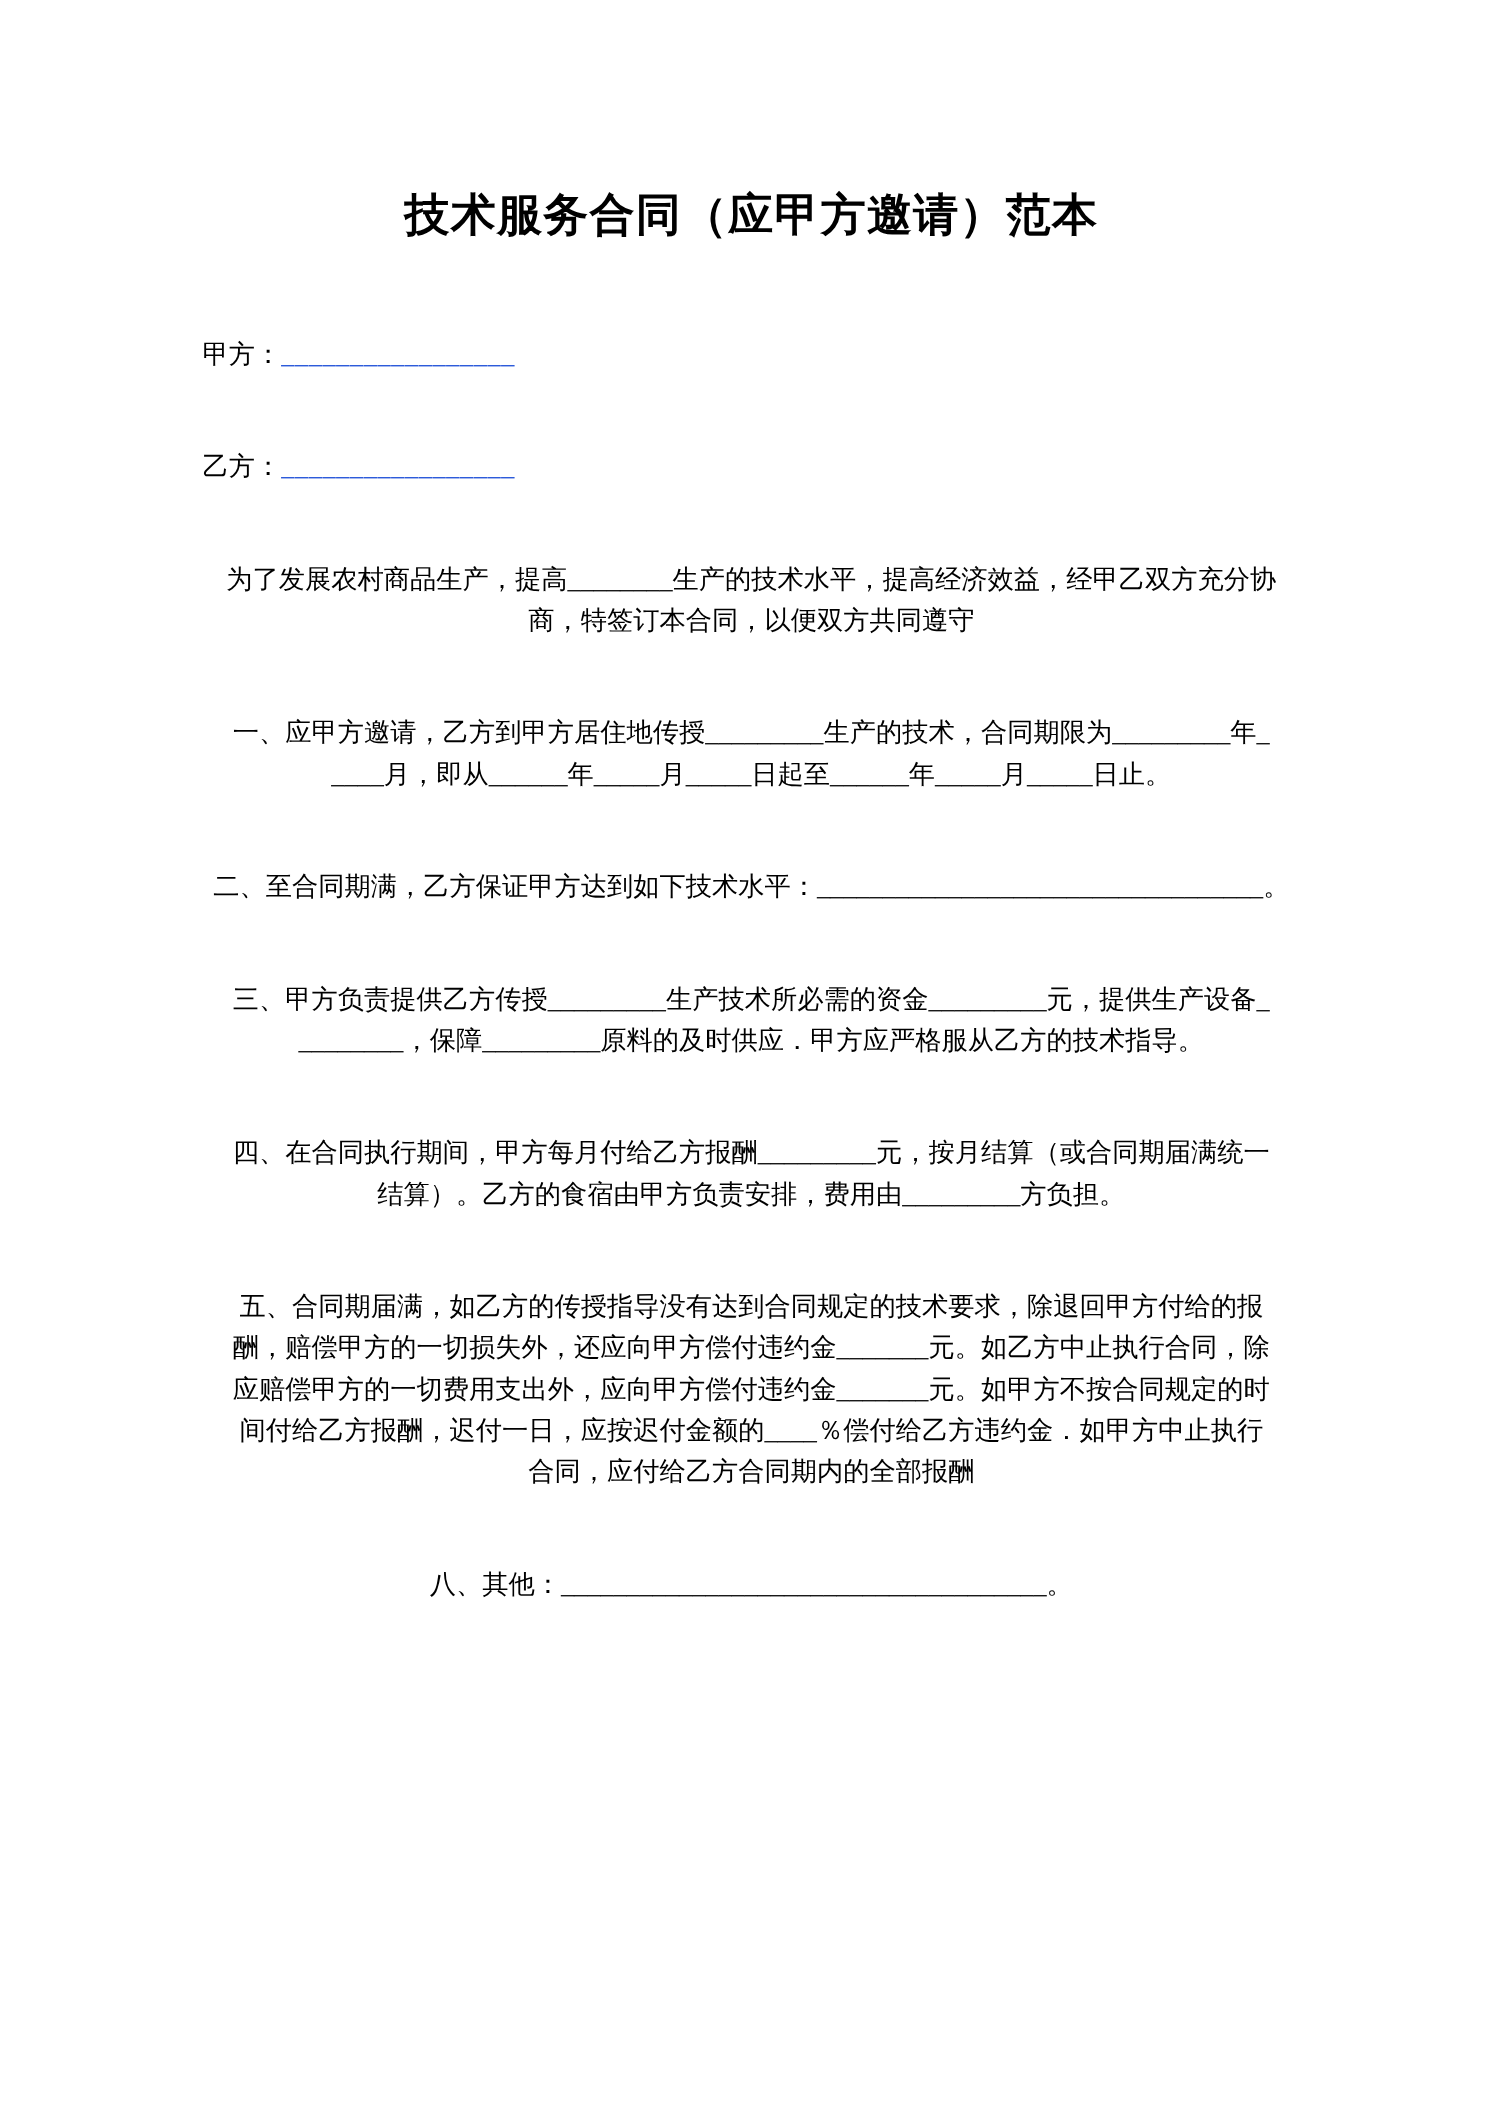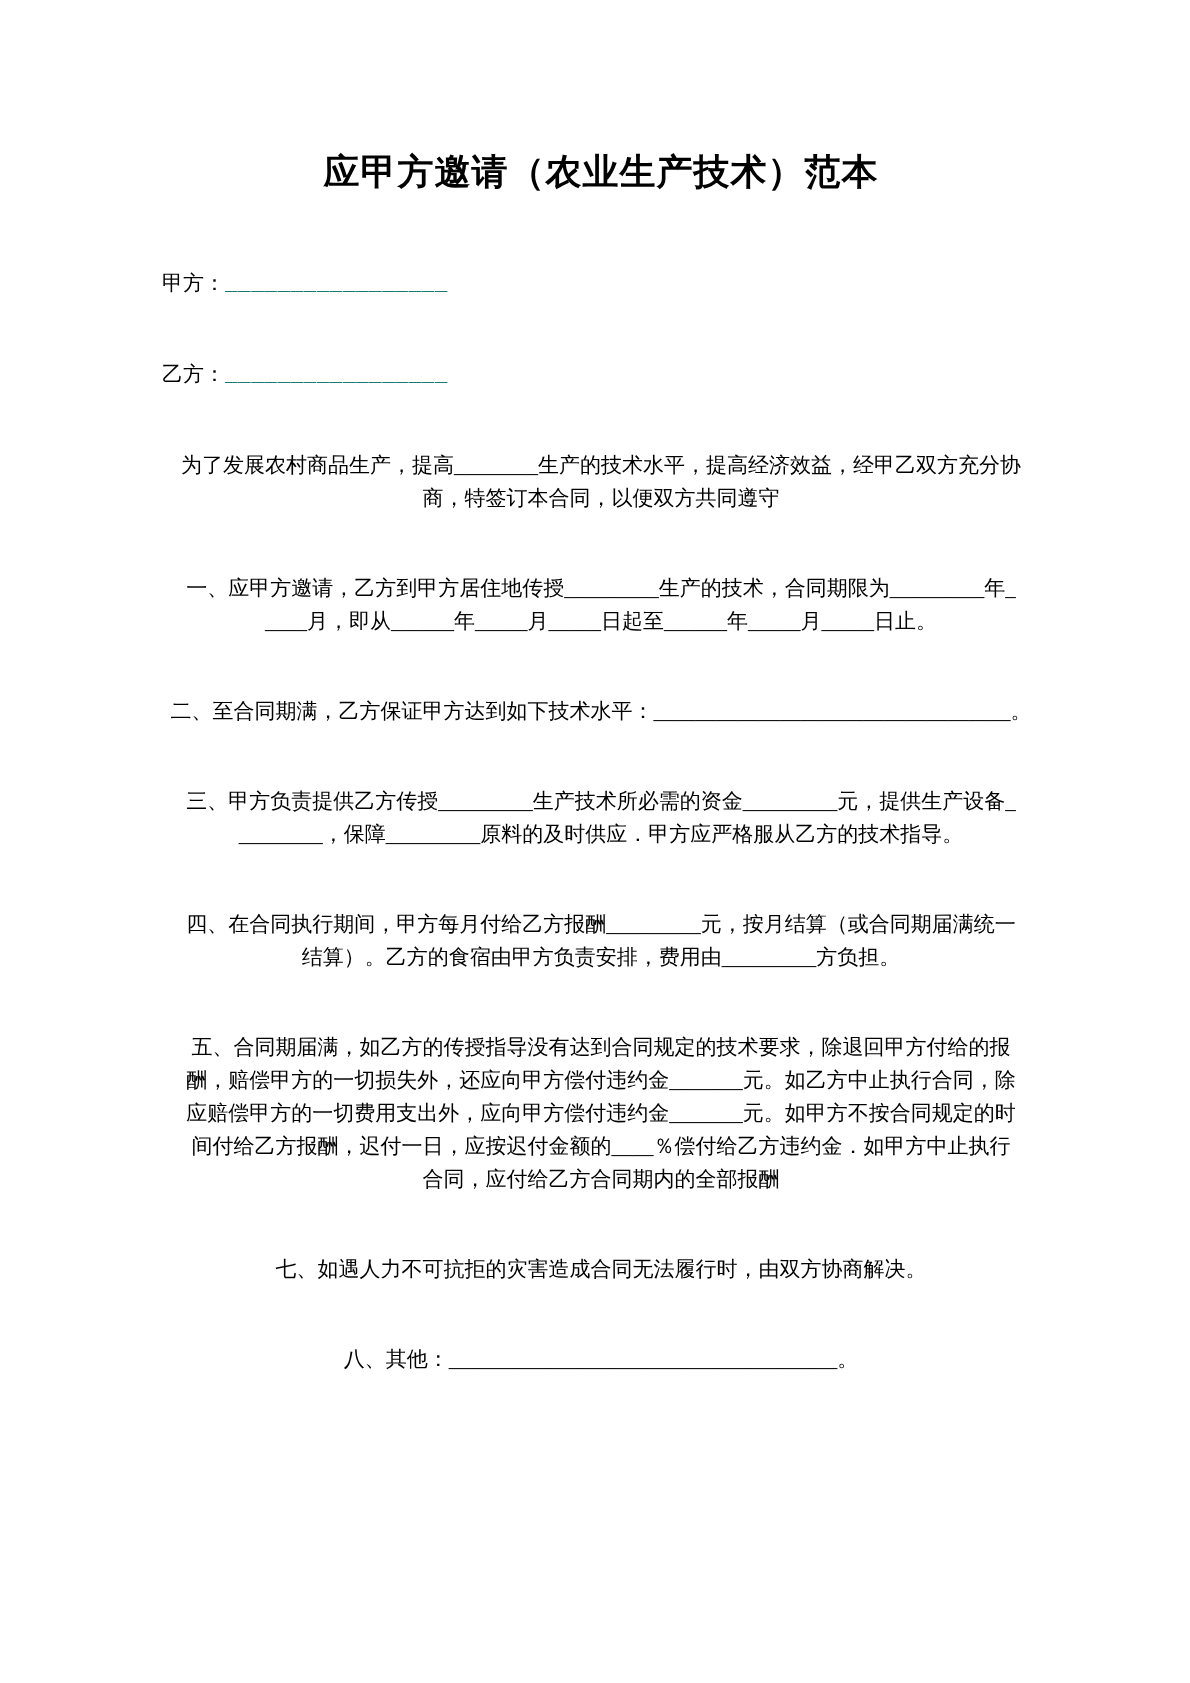--- a/index.html
+++ b/index.html
@@ -27,42 +27,41 @@
     text-align: center;
     letter-spacing: 1px;
     white-space: nowrap;
   }
   .party-line {
     margin: 0 0 57px 0;
     font-size: 21px;
     line-height: 33px;
   }
   .party-line .blank {
-    color: #0f766e;
+    color: #1d4ed8;
     letter-spacing: 0.5px;
-    font-family: Liberation Mono, monospace;
   }
   .para {
     margin: 0 0 57px 0;
     font-size: 21px;
     line-height: 33px;
     text-align: center;
     white-space: pre-line;
     word-break: break-all;
   }
   .para:last-child {
     margin-bottom: 16px;
   }
 </style>
 </head>
 <body>
 
 <div class="page">
 
-  <h1 class="doc-title">应甲方邀请（农业生产技术）范本</h1>
+  <h1 class="doc-title">技术服务合同（应甲方邀请）范本</h1>
 
   <div class="party-line">
     <span>甲方：</span><span class="blank">_________________</span>
   </div>
 
   <div class="party-line">
     <span>乙方：</span><span class="blank">_________________</span>
   </div>
 
   <p class="para">为了发展农村商品生产，提高________生产的技术水平，提高经济效益，经甲乙双方充分协
@@ -79,17 +78,16 @@
   <p class="para">四、在合同执行期间，甲方每月付给乙方报酬_________元，按月结算（或合同期届满统一
 结算）。乙方的食宿由甲方负责安排，费用由_________方负担。</p>
 
   <p class="para">五、合同期届满，如乙方的传授指导没有达到合同规定的技术要求，除退回甲方付给的报
 酬，赔偿甲方的一切损失外，还应向甲方偿付违约金_______元。如乙方中止执行合同，除
 应赔偿甲方的一切费用支出外，应向甲方偿付违约金_______元。如甲方不按合同规定的时
 间付给乙方报酬，迟付一日，应按迟付金额的____％偿付给乙方违约金．如甲方中止执行
 合同，应付给乙方合同期内的全部报酬</p>
 
 
-  <p class="para">七、如遇人力不可抗拒的灾害造成合同无法履行时，由双方协商解决。</p>
 
   <p class="para">八、其他：_____________________________________。</p>
 
 </div>
 
 </body></html>

